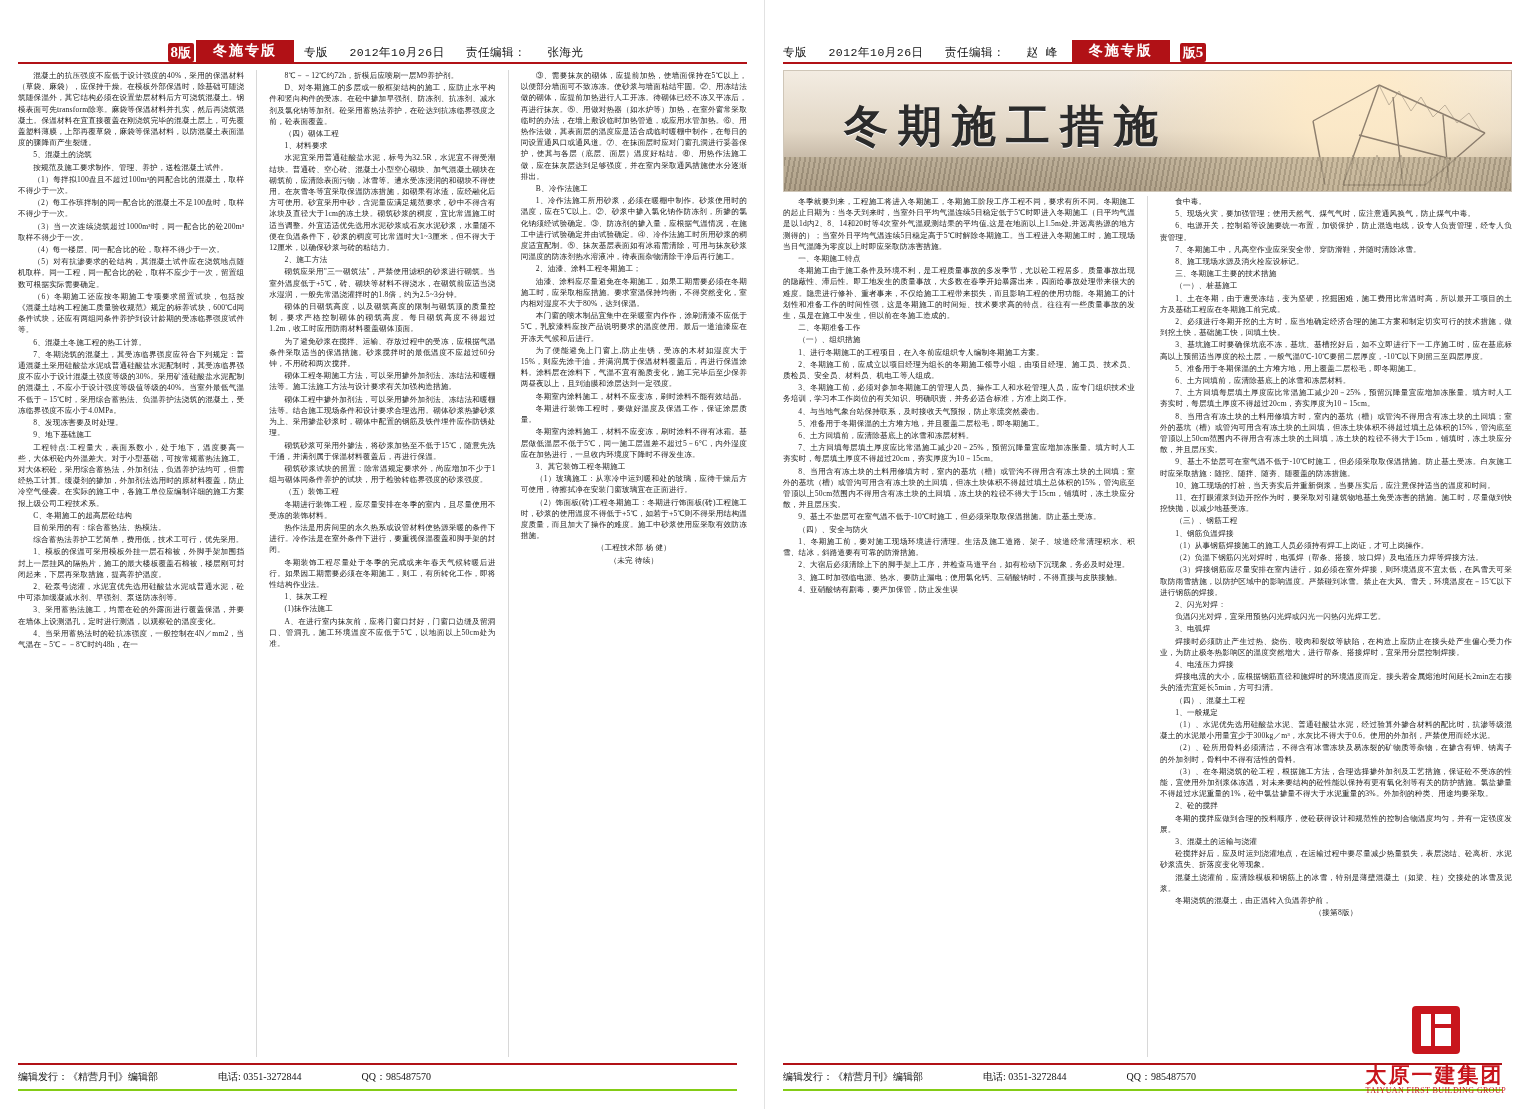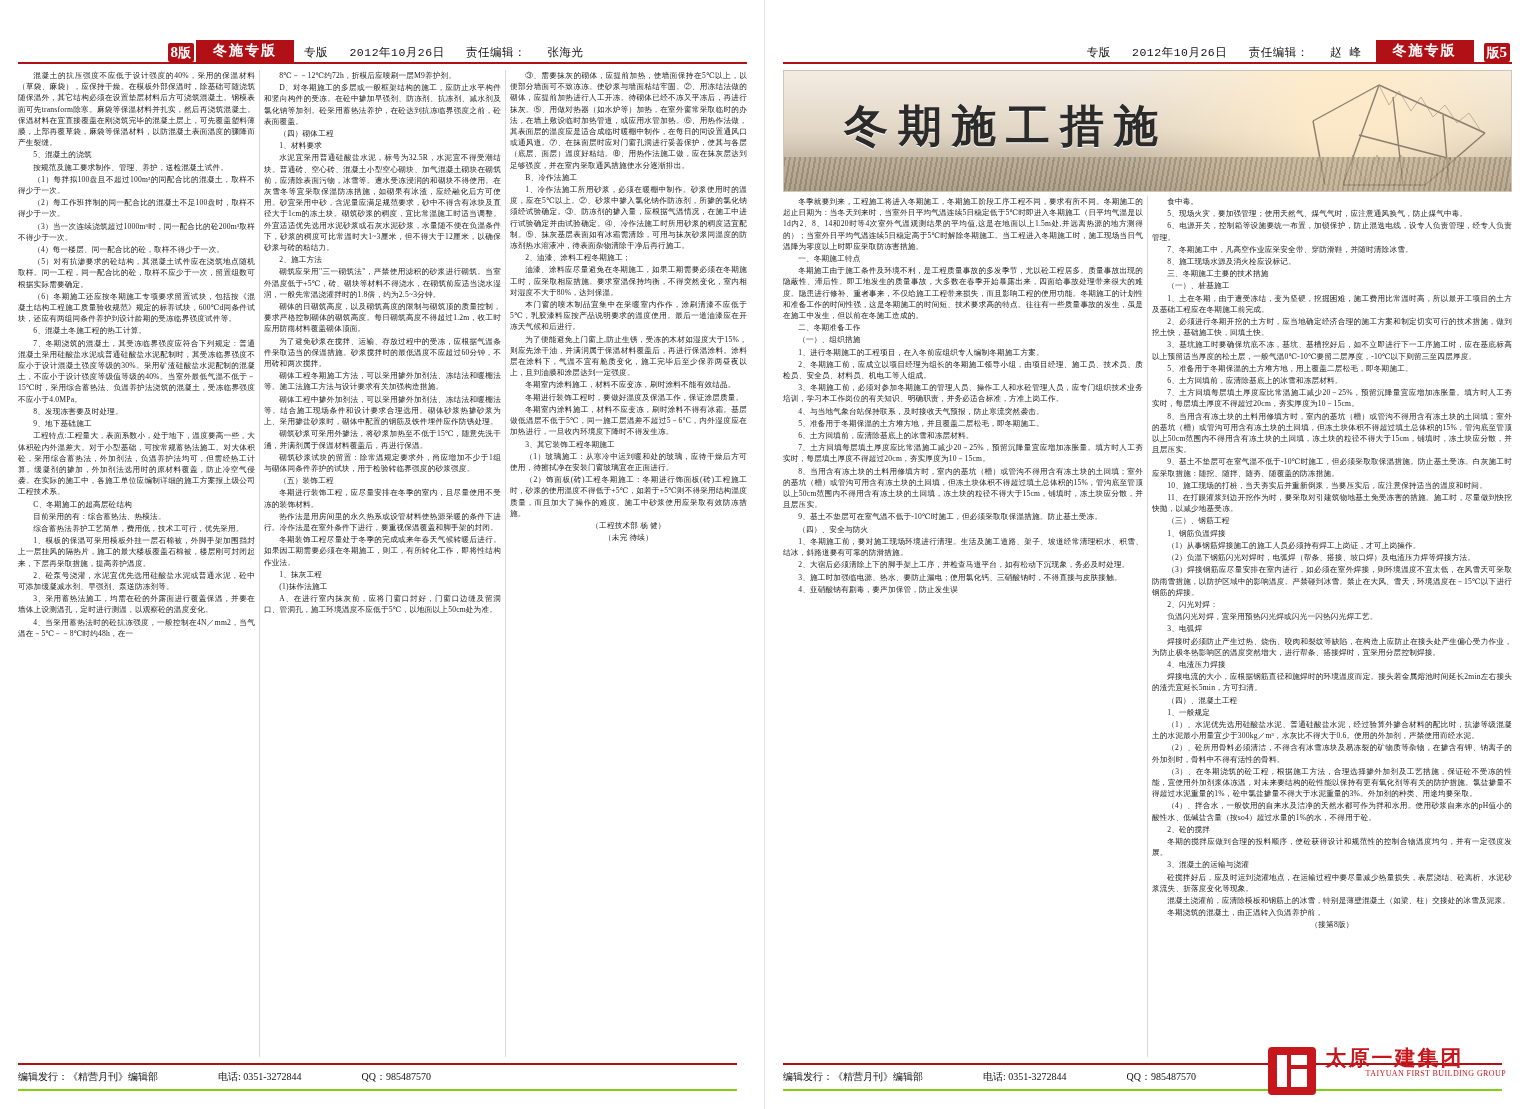--- a/index.html
+++ b/index.html
@@ -12,38 +12,38 @@
   .page{position:absolute;top:0;height:1109px;width:765px;box-sizing:border-box;padding:0;}
   .page.left{left:0;}
   .page.right{left:765px;}
 
   
   .masthead{
     position:relative;height:34px;margin:28px 18px 0 18px;
     border-bottom:2px solid #b11116;
     display:flex;align-items:flex-end;justify-content:center;
   }
-  .masthead.rightside{justify-content:flex-end;}
+  .masthead.rightside{justify-content:flex-start;}
   .folio{
     display:inline-block;background:#b11116;color:#fff;
     font-weight:bold;font-size:13px;line-height:16px;
     padding:1px 3px;border-radius:2px;margin-right:2px;
   }
   .folio-num{font-size:15px;}
   .badge{
     display:inline-block;background:#b11116;color:#fff;font-weight:bold;
     font-size:14px;padding:2px 17px;letter-spacing:2px;margin-right:10px;
   }
   .mast-meta{font-size:11.5px;color:#111;margin-bottom:2px;letter-spacing:.5px;font-family:Liberation Mono, monospace;}
   .mast-meta span{margin-right:14px;}
 
   
   .cols{
     position:absolute;left:18px;right:18px;top:70px;bottom:52px;
-    display:flex;gap:4px;
+    display:flex;gap:12px;font-family:Liberation Serif, serif;
   }
   .page.right .cols{top:70px;}
   .col{
     flex:1;font-size:7.6px;line-height:11.2px;text-align:justify;
     color:#1a1a1a;letter-spacing:.2px;
     column-gap:0;
   }
   .col p{margin:0 0 1px 0;text-indent:2em;}
   .col p.right{text-align:center;text-indent:0;}
 
@@ -82,34 +82,34 @@
     position:absolute;left:18px;right:28px;bottom:18px;height:24px;
     border-top:2px solid #b11116;border-bottom:2px solid #84cc16;
     display:flex;align-items:center;font-size:10px;color:#111;
   }
   .footer .f1{flex:0 0 auto;margin-right:60px;}
   .footer .f2{flex:0 0 auto;margin-right:60px;}
   .footer .f3{flex:0 0 auto;}
 
   
   .logo{
-    position:absolute;right:24px;bottom:14px;display:flex;gap:10px;
+    position:absolute;right:24px;bottom:14px;display:flex;align-items:center;gap:10px;flex-direction:column;
   }
   .logo .mark{
     width:48px;height:48px;background:#c8161d;border-radius:4px;position:relative;
   }
   .logo .mark:before{
     content:"";position:absolute;left:9px;top:8px;width:10px;height:32px;background:#fff;
   }
   .logo .mark:after{
     content:"";position:absolute;left:23px;top:8px;width:16px;height:10px;background:#fff;
     box-shadow:0 14px 0 0 #fff, 0 22px 0 0 #fff;
   }
   .logo .txt .cn{font-size:21px;font-weight:bold;color:#c8161d;letter-spacing:2px;line-height:22px;}
-  .logo .txt .en{font-size:8px;color:#c8161d;letter-spacing:.4px;margin-left:40px;}
+  .logo .txt .en{font-size:8px;color:#c8161d;letter-spacing:.4px;}
   .divider{
     position:absolute;left:764px;top:0;width:1px;height:1109px;background:#e2e2e2;
   }
 </style>
 </head>
 <body>
 
 <div class="sheet">
 
   <div class="divider"></div>
@@ -287,21 +287,20 @@
           <p>负温闪光对焊，宜采用预热闪光焊或闪光一闪热闪光焊工艺。</p>
           <p>3、电弧焊</p>
           <p>焊接时必须防止产生过热、烧伤、咬肉和裂纹等缺陷，在构造上应防止在接头处产生偏心受力作业，为防止极冬热影响区的温度突然增大，进行帮条、搭接焊时，宜采用分层控制焊接。</p>
           <p>4、电渣压力焊接</p>
           <p>焊接电流的大小，应根据钢筋直径和施焊时的环境温度而定。接头若金属熔池时间延长2min左右接头的渣壳宜延长5min，方可扫清。</p>
           <p>（四）、混凝土工程</p>
           <p>1、一般规定</p>
           <p>（1）、水泥优先选用硅酸盐水泥、普通硅酸盐水泥，经过验算外掺合材料的配比时，抗渗等级混凝土的水泥最小用量宜少于300kg／m³，水灰比不得大于0.6。使用的外加剂，严禁使用而经水泥。</p>
           <p>（2）、砼所用骨料必须清洁，不得含有冰雪冻块及易冻裂的矿物质等杂物，在掺含有钾、钠离子的外加剂时，骨料中不得有活性的骨料。</p>
           <p>（3）、在冬期浇筑的砼工程，根据施工方法，合理选择掺外加剂及工艺措施，保证砼不受冻的性能，宜使用外加剂浆体冻温，对未来要结构的砼性能以保持有更有氧化剂等有关的防护措施。氯盐掺量不得超过水泥重量的1%，砼中氯盐掺量不得大于水泥重量的3%。外加剂的种类、用途均要采取。</p>
-          <p>（4）、拌合水，一般饮用的自来水及洁净的天然水都可作为拌和水用。使用砂浆自来水的pH值小的酸性水、低碱盐含量（按so4）超过水量的1%的水，不得用于砼。</p>
           <p>2、砼的搅拌</p>
           <p>冬期的搅拌应做到合理的投料顺序，使砼获得设计和规范性的控制合物温度均匀，并有一定强度发展。</p>
           <p>3、混凝土的运输与浇灌</p>
           <p>砼搅拌好后，应及时运到浇灌地点，在运输过程中要尽量减少热量损失，表层浇结、砼离析、水泥砂浆流失、折落度变化等现象。</p>
           <p>混凝土浇灌前，应清除模板和钢筋上的冰雪，特别是薄壁混凝土（如梁、柱）交接处的冰雪及泥浆。</p>
           <p>冬期浇筑的混凝土，由正温转入负温养护前，</p>
           <p class="right">（接第8版）</p>
         </div>
     </div>
 

